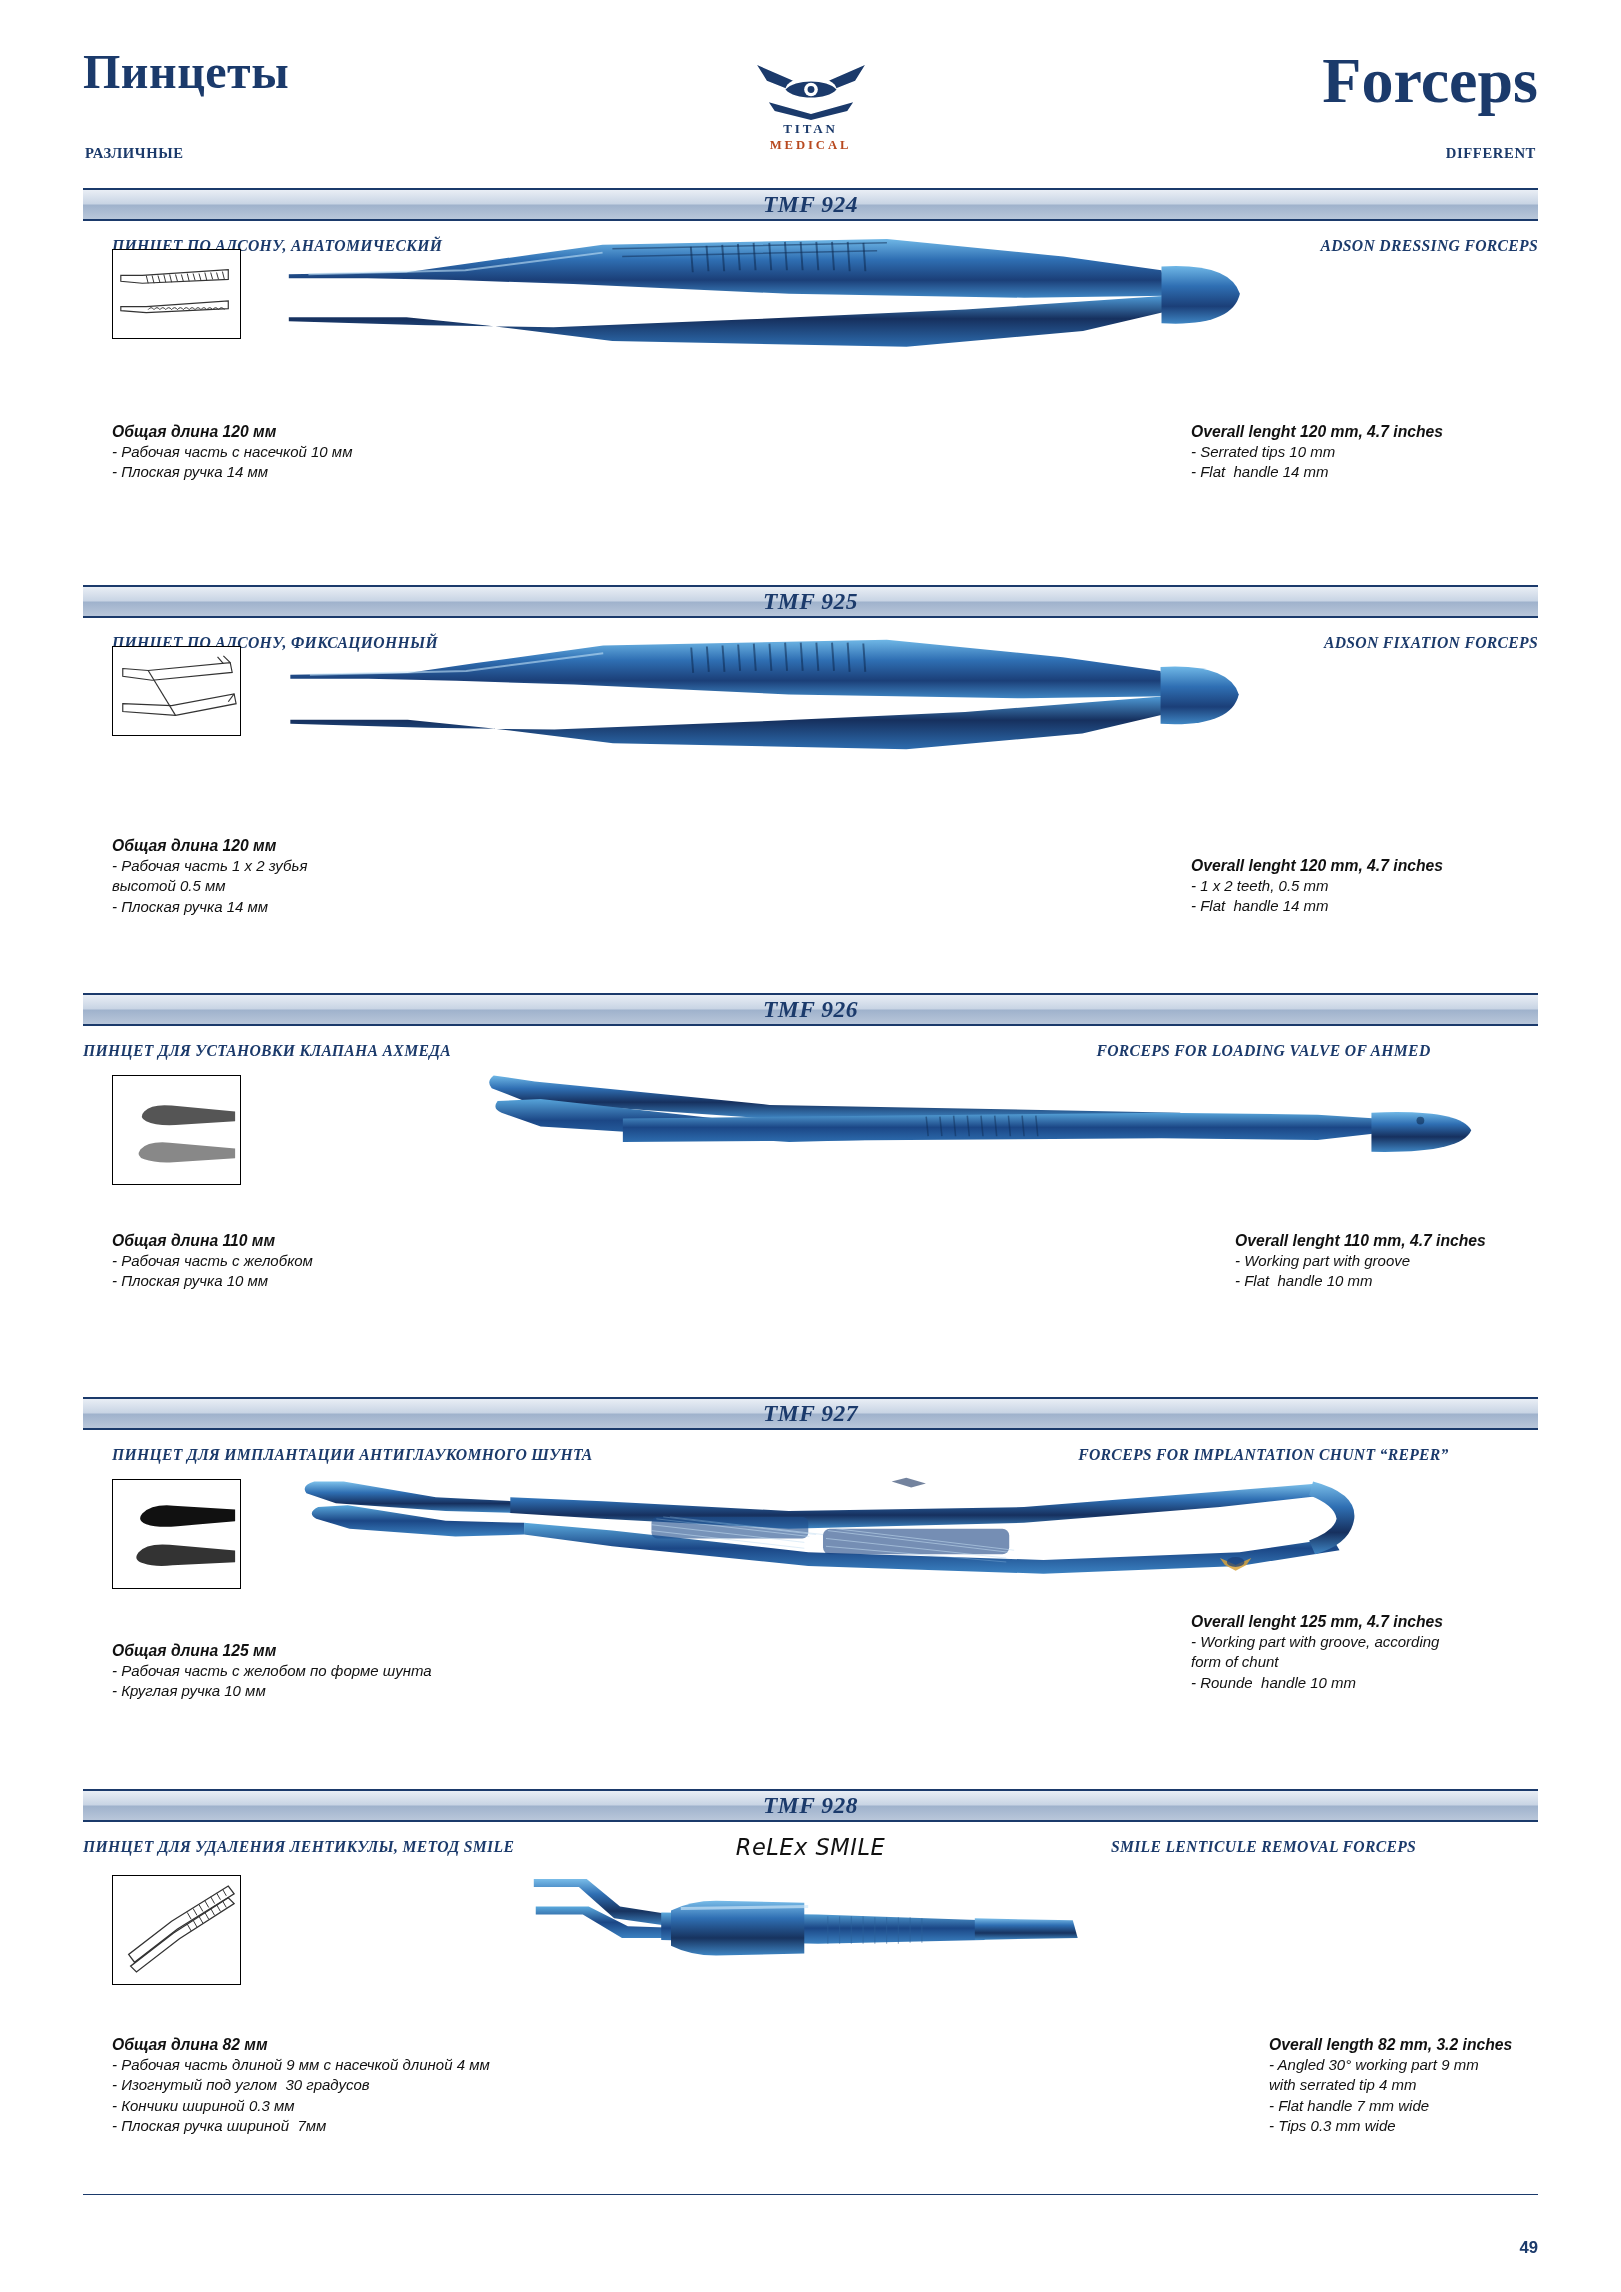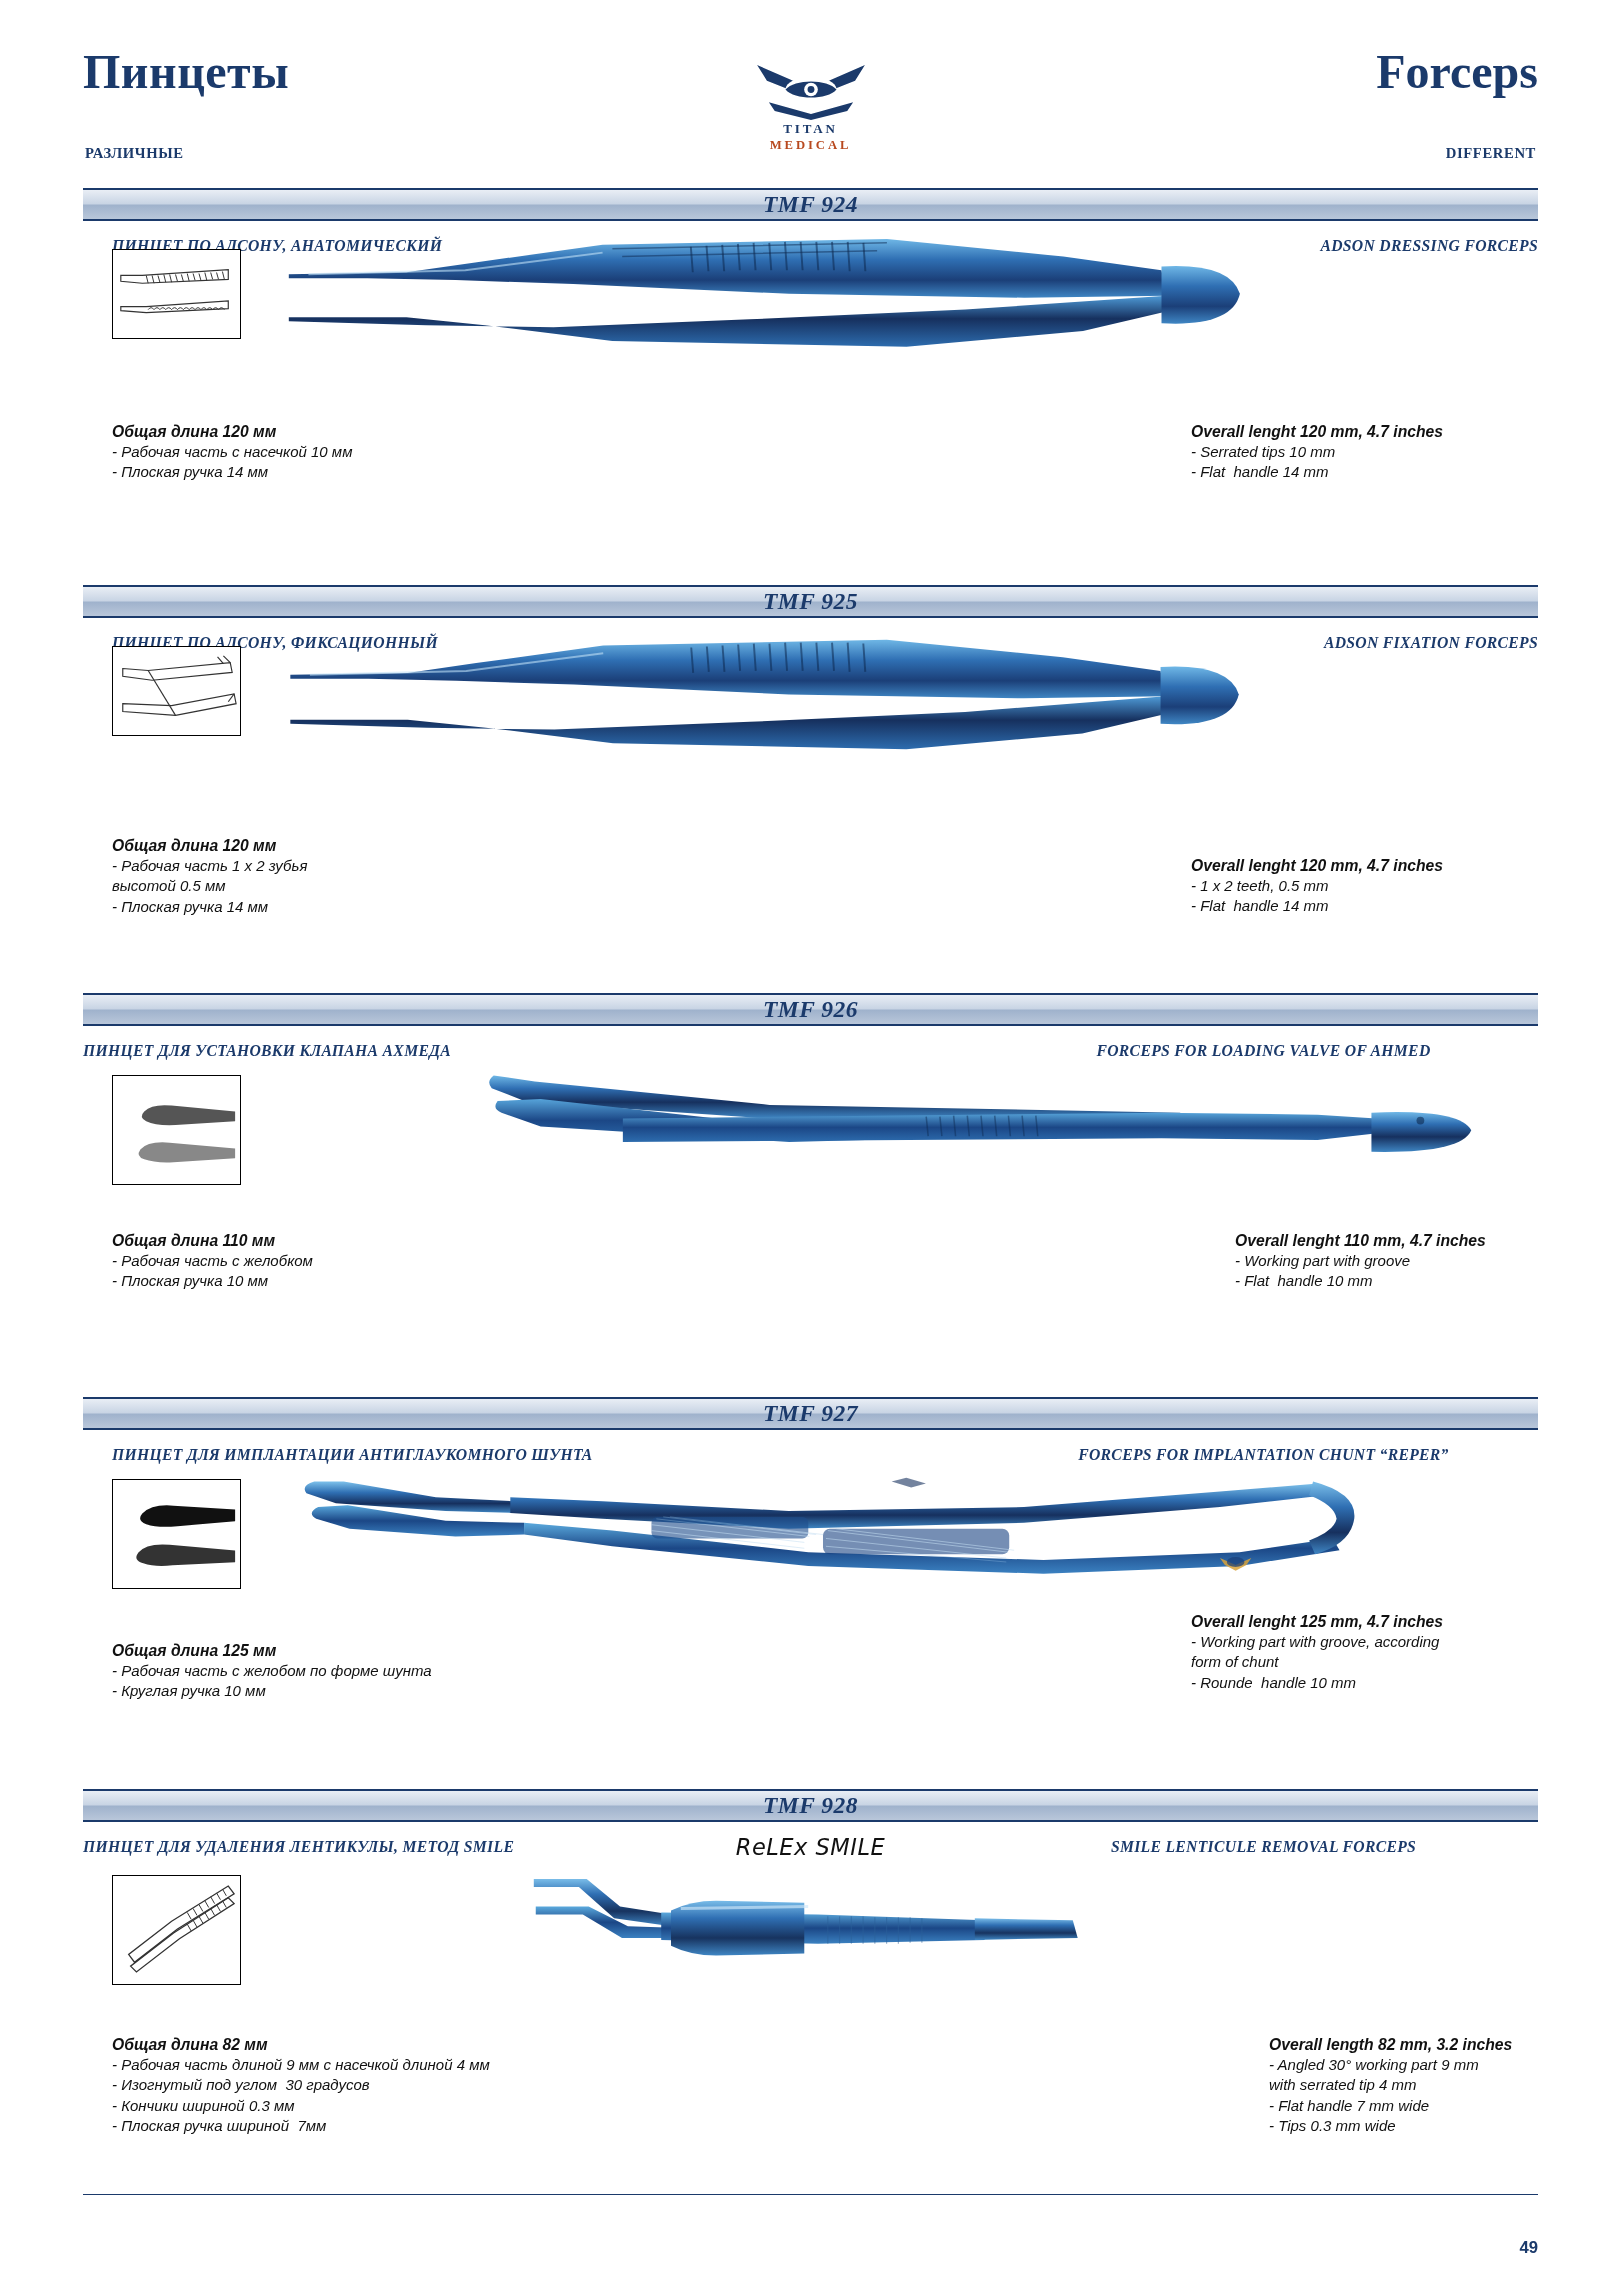--- a/index.html
+++ b/index.html
@@ -47,21 +47,21 @@
     font-size: 14.7px;
     font-weight: bold;
     color: #1b3a6b;
     letter-spacing: 0.6px;
   }
   .title-en {
     position: absolute;
     right: 0;
     top: 44px;
     font-family: "Liberation Serif", serif;
-    font-size: 48px;
+    font-size: 64px;
     font-weight: bold;
     color: #1b3a6b;
   }
   .subtitle-en {
     position: absolute;
     right: 2px;
     top: 145px;
     font-family: "Liberation Serif", serif;
     font-size: 14.7px;
     font-weight: bold;

